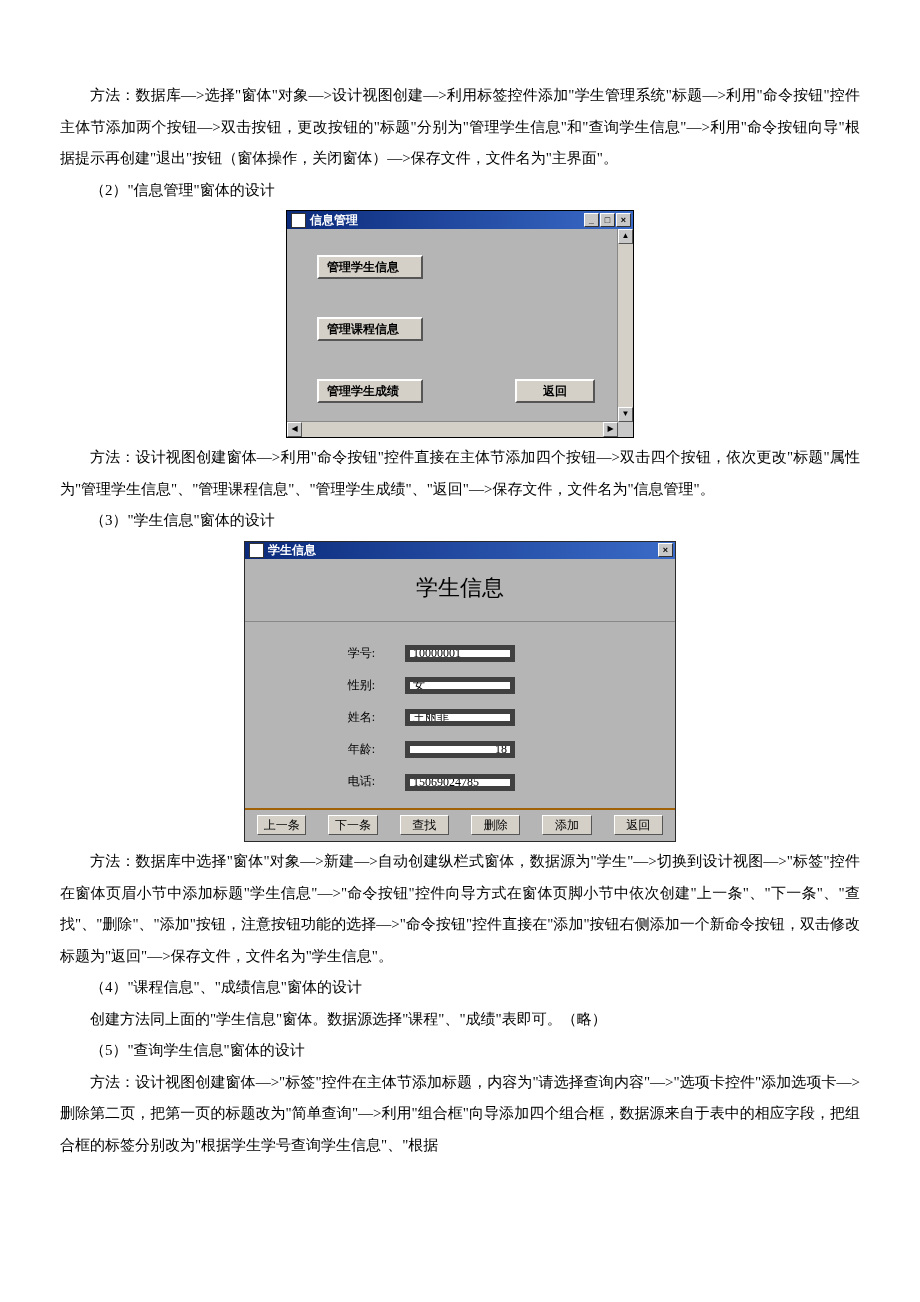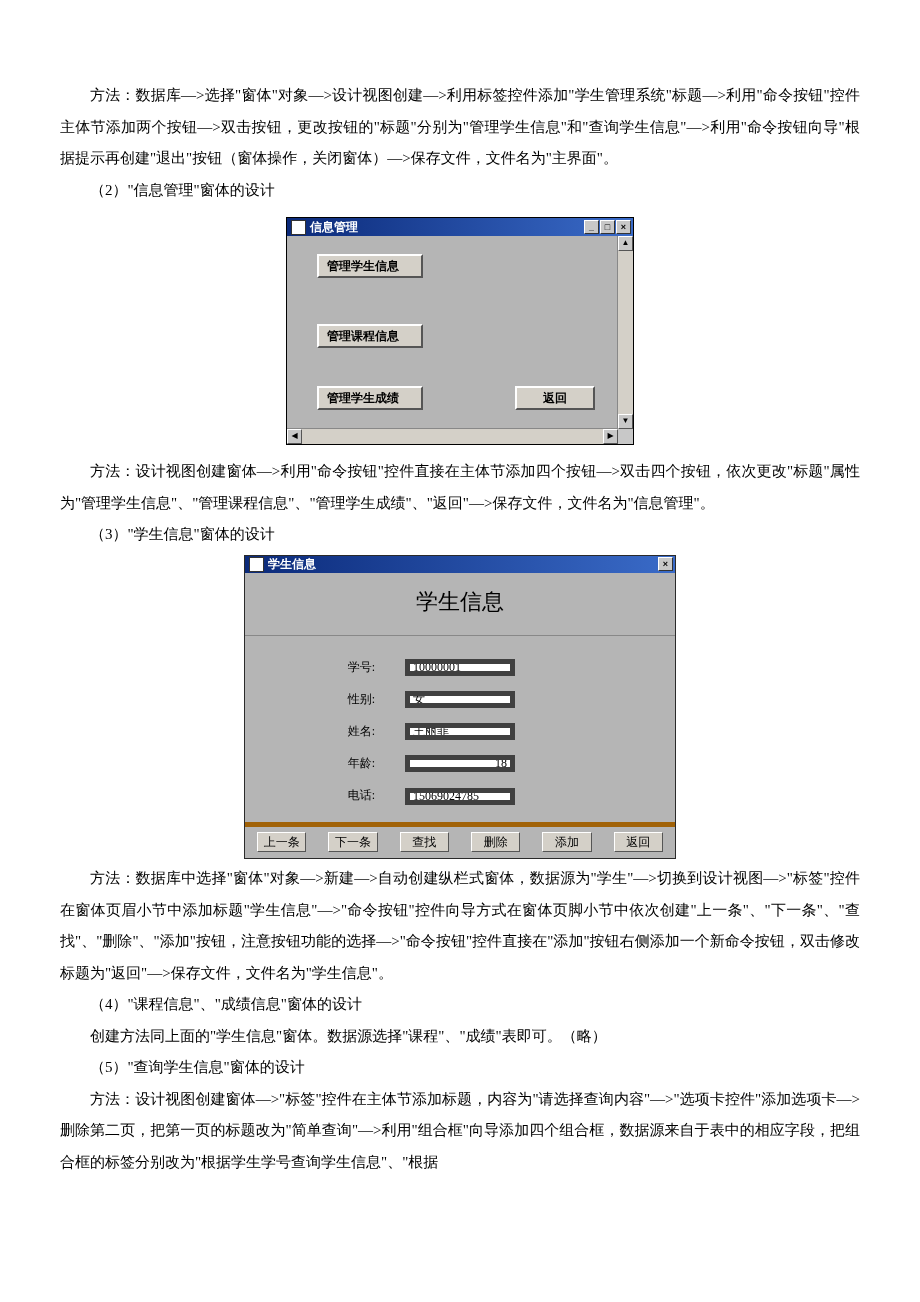--- a/index.html
+++ b/index.html
@@ -23,21 +23,21 @@
       margin: 0;
     }
     .figure {
       margin: 8px auto;
       display: block;
     }
 
     
     .win1 {
       width: 346px;
-      margin: 11px auto;
+      margin: 4px auto;
       font-family: SimSun, serif;
       background: #b5b5b5;
       border: 1px solid #000;
       box-shadow: 0 0 0 1px #777 inset;
     }
     .win1-titlebar {
       background: linear-gradient(to right, #0b2a7a, #3a6bc8);
       color: #fff;
       font-size: 12px;
       font-weight: bold;
@@ -168,21 +168,21 @@
       height: 17px;
       background: #fff;
       border: 5px solid #404040;
       font-size: 12px;
       padding: 0 3px;
       font-family: SimSun, serif;
       box-sizing: border-box;
     }
     .win2-input.num { text-align: right; }
     .win2-footer {
-      border-top: 5px solid #a16207;
+      border-top: 2px solid #a16207;
       padding: 5px 12px 6px;
       display: flex;
       gap: 22px;
       background: #b5b5b5;
     }
     .win2-btn {
       background: #d4d0c8;
       border: 1px solid;
       border-top-color: #fff; border-left-color: #fff;
       border-right-color: #555; border-bottom-color: #555;
@@ -201,21 +201,21 @@
 
 <div class="win1 figure">
   <div class="win1-titlebar">
     <span class="win1-icon"></span>
     <span class="win1-title-text">信息管理</span>
     <span class="win1-ctrlbtn">_</span>
     <span class="win1-ctrlbtn">□</span>
     <span class="win1-ctrlbtn">×</span>
   </div>
   <div class="win1-body">
-    <div class="old-btn" style="left:30px; top:18px; width:86px;">管理学生信息</div>
+    <div class="old-btn" style="left:30px; top:26px; width:86px;">管理学生信息</div>
     <div class="old-btn" style="left:30px; top:88px; width:86px;">管理课程信息</div>
     <div class="old-btn" style="left:30px; top:150px; width:86px;">管理学生成绩</div>
     <div class="old-btn" style="left:228px; top:150px; width:60px; text-align:center;">返回</div>
     <div class="win1-scroll-v">
       <div class="sb-btn sb-up">▲</div>
       <div class="sb-btn sb-down">▼</div>
     </div>
     <div class="win1-scroll-h">
       <div class="sb-btn sb-left">◀</div>
       <div class="sb-btn sb-right">▶</div>

